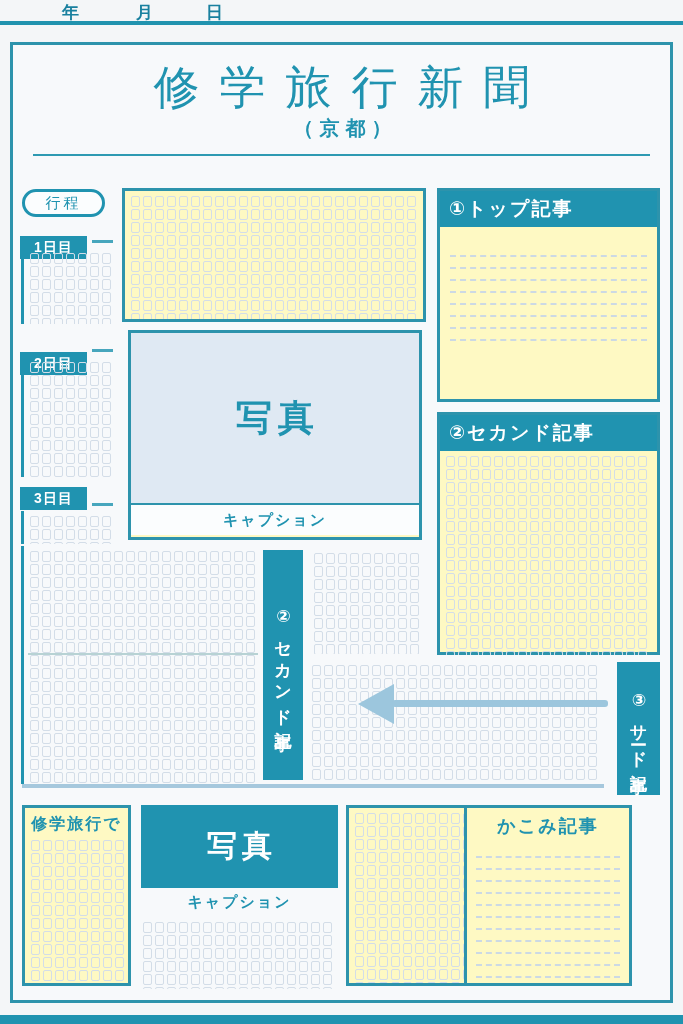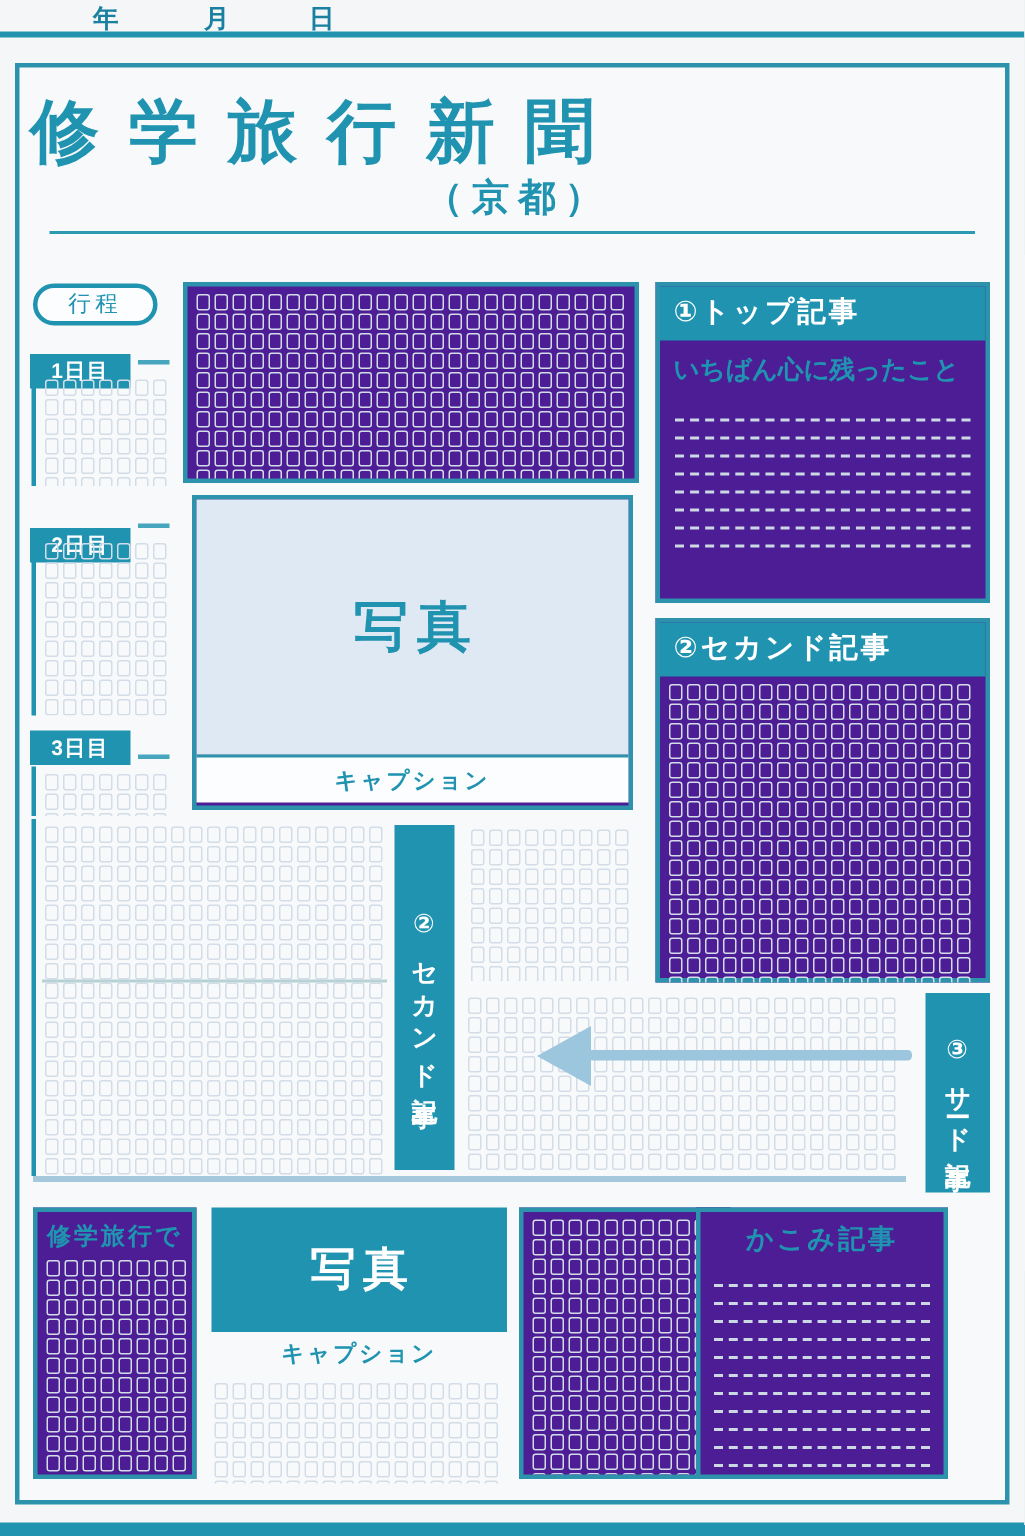--- a/index.html
+++ b/index.html
@@ -17,40 +17,40 @@
   .abs{position:absolute;}
 
   
   .date-label{position:absolute;top:1px;font-size:17px;font-weight:bold;color:#19809f;}
   .top-rule{position:absolute;left:0;top:21px;width:683px;height:4px;background:#2193af;}
 
   
   .outer{position:absolute;left:10px;top:42px;width:663px;height:961px;border:3px solid var(--border);background:#f7f9fb;}
 
   
-  .masthead-title{position:absolute;left:0;top:57px;width:683px;text-align:left;
-    font-size:46px;font-weight:bold;color:var(--accent);letter-spacing:20px;padding-left:20px;}
+  .masthead-title{position:absolute;left:0;top:57px;width:683px;text-align:center;
+    font-size:46px;font-weight:normal;color:var(--accent);letter-spacing:20px;padding-left:20px;}
   .masthead-sub{position:absolute;left:0;top:115px;width:683px;text-align:center;
-    font-size:25px;font-weight:bold;color:var(--accent);letter-spacing:6px;padding-left:8px;}
+    font-size:20px;font-weight:bold;color:var(--accent);letter-spacing:6px;padding-left:8px;}
   .title-rule{position:absolute;left:33px;top:154px;width:617px;height:2px;background:#2e9ab2;}
 
   
   .pill{position:absolute;left:22px;top:189px;width:83px;height:28px;border:3px solid var(--accent);
     border-radius:16px;background:#fbfdfe;text-align:center;line-height:22px;
     font-size:15px;font-weight:normal;color:var(--accent);letter-spacing:3px;}
   .day-tab{position:absolute;left:20px;width:67px;height:23px;background:var(--accent);color:#fff;
     font-size:14px;font-weight:bold;text-align:center;line-height:23px;letter-spacing:1px;}
   .day-dash{position:absolute;left:92px;width:21px;height:3px;background:#47a6bd;}
 
   
   .sq{display:flex;flex-wrap:wrap;align-content:flex-start;gap:2px 3px;overflow:hidden;padding:5px 0 0 6px;}
   .sq i{display:block;width:9px;height:11px;border:1.5px solid var(--sq);border-radius:2px;flex:0 0 auto;}
   .lborder{border-left:3px solid var(--accent);}
 
-  .boxed{border:3px solid var(--border);background:#4c1d95;}
+  .boxed{border:3px solid var(--border);background:#fef9c3;}
 
   
   .photo-area{height:170px;background:var(--photo-fill);display:flex;align-items:center;justify-content:center;
     font-size:36px;font-weight:bold;color:var(--accent);letter-spacing:6px;padding-left:6px;}
   .caption-bar{border-top:2px solid var(--border);height:32px;background:#fbfdfe;display:flex;align-items:center;
     justify-content:center;font-size:15px;font-weight:bold;color:var(--accent);letter-spacing:2px;}
 
   
   .vband{background:var(--accent);display:flex;align-items:center;justify-content:center;}
   .vband span{writing-mode:vertical-rl;color:#fff;font-size:17px;font-weight:bold;letter-spacing:3px;}
@@ -1127,21 +1127,20 @@
       <i></i>
     </div>
 
   <div class="arrow-head"></div>
   <div class="arrow-shaft"></div>
   <div class="under-line"></div>
 
   <div class="abs boxed" style="left:437px;top:188px;width:223px;height:214px">
     <div class="art-head">①トップ記事</div>
     <div class="prompt">
-      <div>いちばん心に残ったこと</div>
     </div>
     <div class="dashes">
         <div class="dashrow"></div>
         <div class="dashrow"></div>
         <div class="dashrow"></div>
         <div class="dashrow"></div>
         <div class="dashrow"></div>
         <div class="dashrow"></div>
         <div class="dashrow"></div>
         <div class="dashrow"></div>

